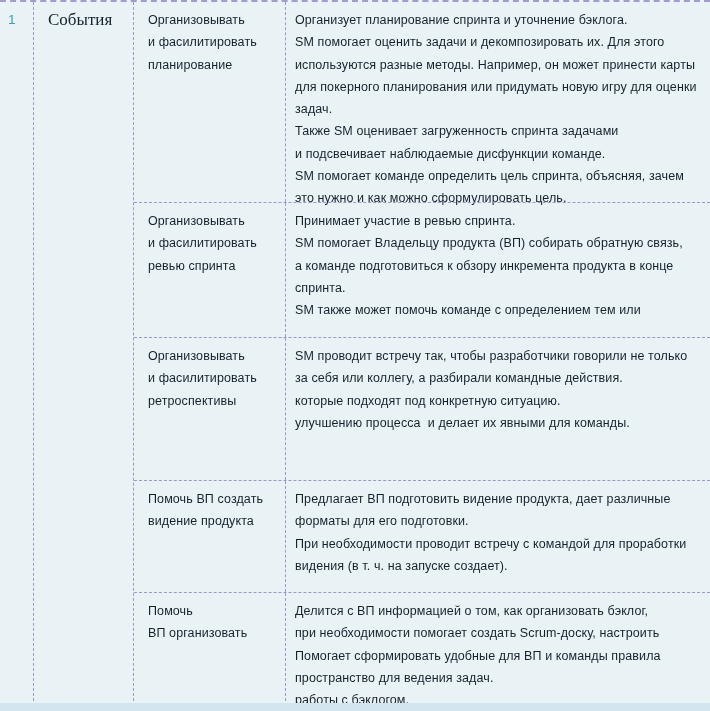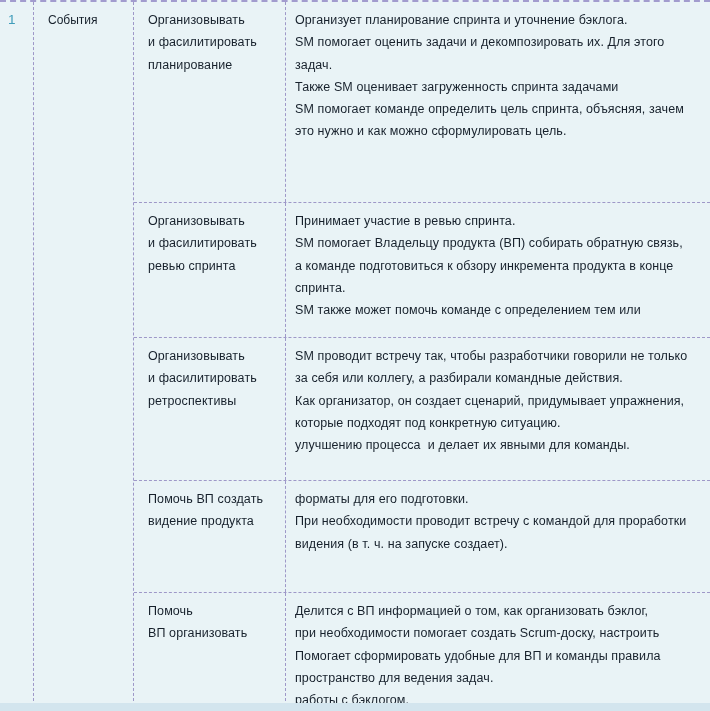--- a/index.html
+++ b/index.html
@@ -30,22 +30,23 @@
     font-size: 13.5px;
     line-height: 22.3px;
     color: #3f9cba;
   }
   .col-category {
     box-sizing: border-box;
     width: 100px;
     flex: 0 0 100px;
     border-right: 1px dashed #9e98c8;
     padding: 7px 0 0 14px;
-    font-size: 12px;
+    font-size: 17px;
     line-height: 22.3px;
+    font-family: Liberation Serif, serif;
   }
   .rows {
     flex: 1 1 auto;
     display: flex;
     flex-direction: column;
   }
   .row {
     box-sizing: border-box;
     display: flex;
     align-items: stretch;
@@ -97,22 +98,25 @@
   <div class="rows">
   <div class="row">
     <div class="task-cell">
           <div class="line">Организовывать</div>
           <div class="line">и фасилитировать</div>
           <div class="line">планирование</div>
         </div>
     <div class="desc-cell">
           <div class="line">Организует планирование спринта и уточнение бэклога.</div>
           <div class="line">SM помогает оценить задачи и декомпозировать их. Для этого</div>
+          <div class="line">используются разные методы. Например, он может принести карты</div>
+          <div class="line">для покерного планирования или придумать новую игру для оценки</div>
           <div class="line">задач.</div>
           <div class="line">Также SM оценивает загруженность спринта задачами</div>
+          <div class="line">и подсвечивает наблюдаемые дисфункции команде.</div>
           <div class="line">SM помогает команде определить цель спринта, объясняя, зачем</div>
           <div class="line">это нужно и как можно сформулировать цель.</div>
         </div>
   </div>
 
   <div class="row">
     <div class="task-cell">
           <div class="line">Организовывать</div>
           <div class="line">и фасилитировать</div>
           <div class="line">ревью спринта</div>
@@ -128,32 +132,32 @@
 
   <div class="row">
     <div class="task-cell">
           <div class="line">Организовывать</div>
           <div class="line">и фасилитировать</div>
           <div class="line">ретроспективы</div>
         </div>
     <div class="desc-cell">
           <div class="line">SM проводит встречу так, чтобы разработчики говорили не только</div>
           <div class="line">за себя или коллегу, а разбирали командные действия.</div>
-          <div class="line">Как организатор, он создает сценарий, придумывает упражнения,</div>
           <div class="line">которые подходят под конкретную ситуацию.</div>
           <div class="line">улучшению процесса  и делает их явными для команды.</div>
         </div>
   </div>
 
   <div class="row">
     <div class="task-cell">
           <div class="line">Помочь ВП создать</div>
           <div class="line">видение продукта</div>
         </div>
     <div class="desc-cell">
+          <div class="line">Предлагает ВП подготовить видение продукта, дает различные</div>
           <div class="line">форматы для его подготовки.</div>
           <div class="line">При необходимости проводит встречу с командой для проработки</div>
           <div class="line">видения (в т. ч. на запуске создает).</div>
         </div>
   </div>
 
   <div class="row">
     <div class="task-cell">
           <div class="line">Помочь</div>
           <div class="line">ВП организовать</div>

